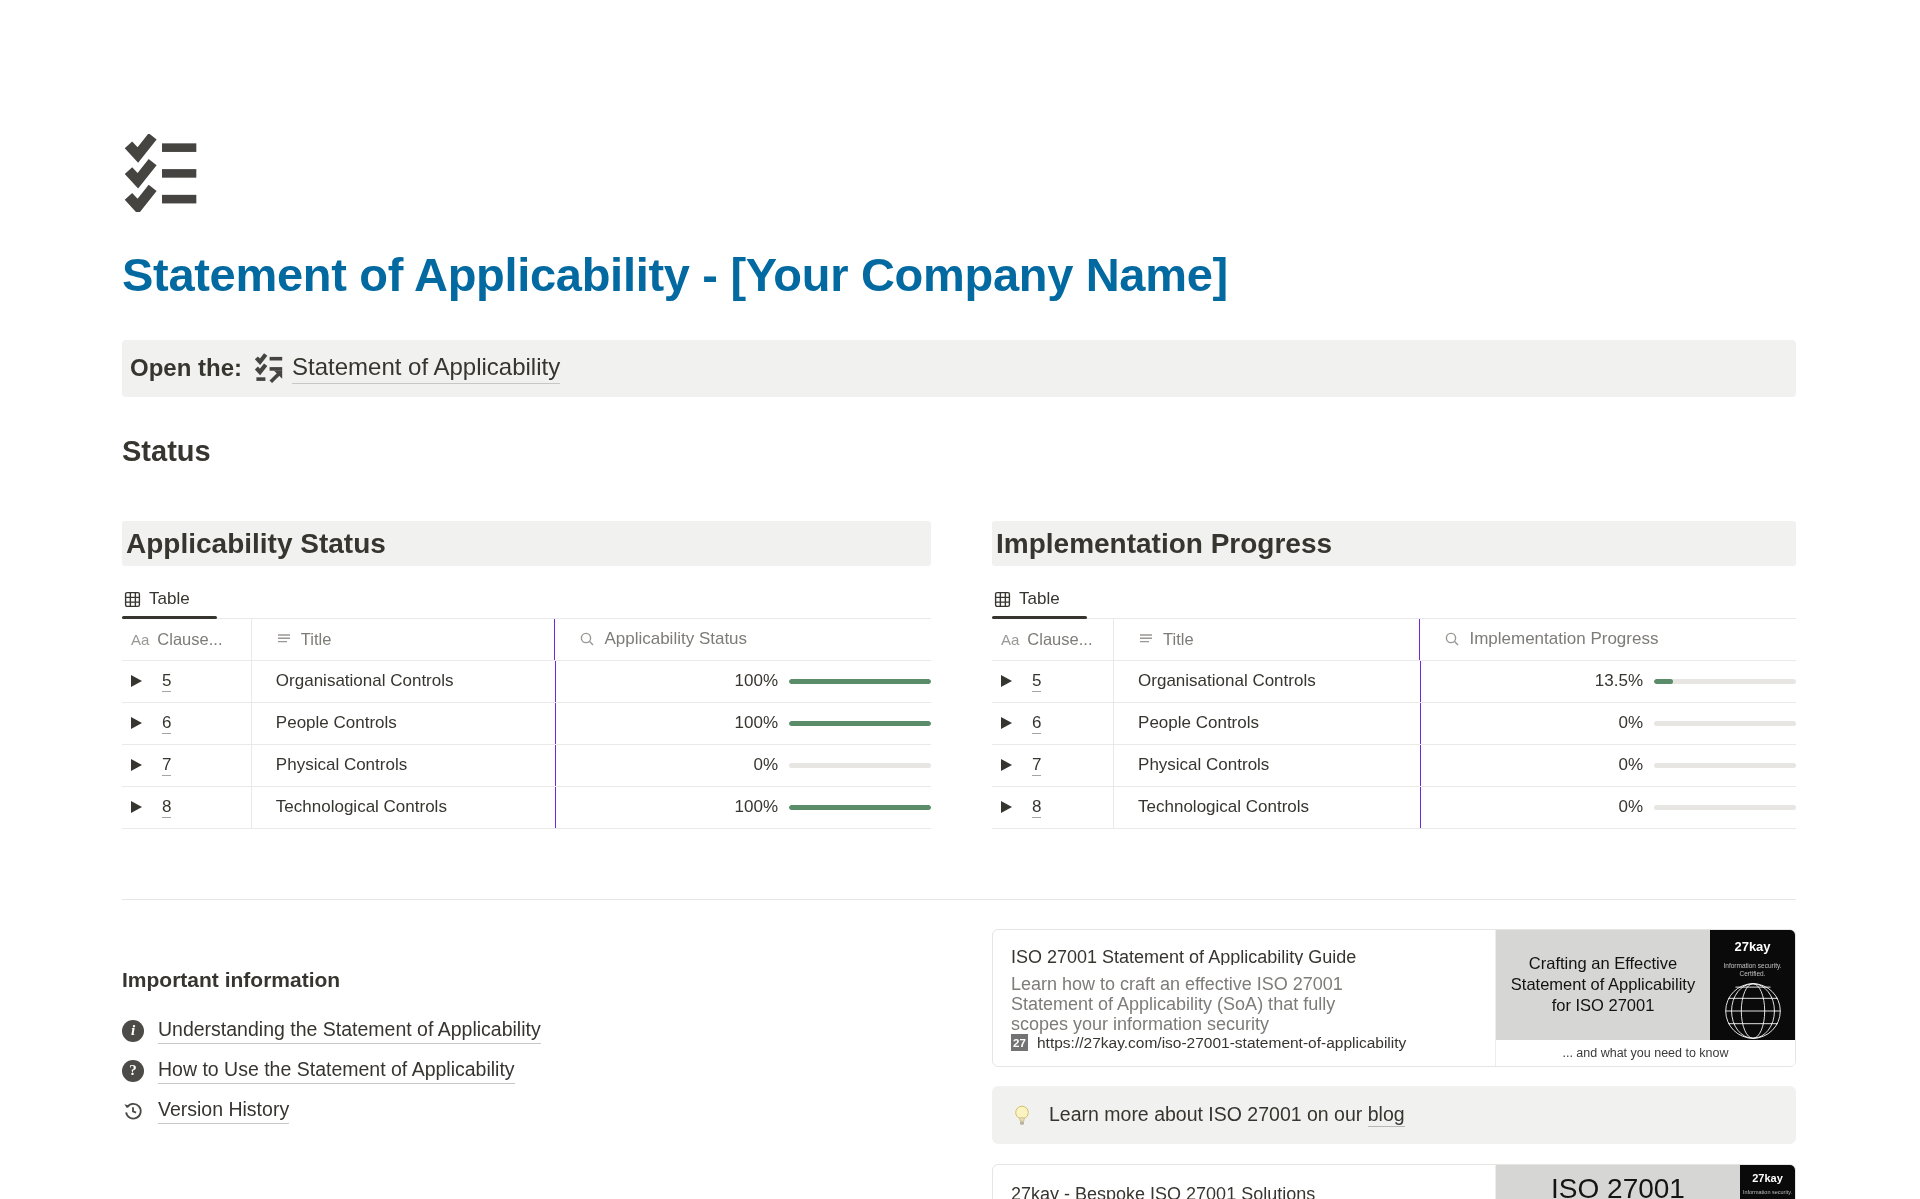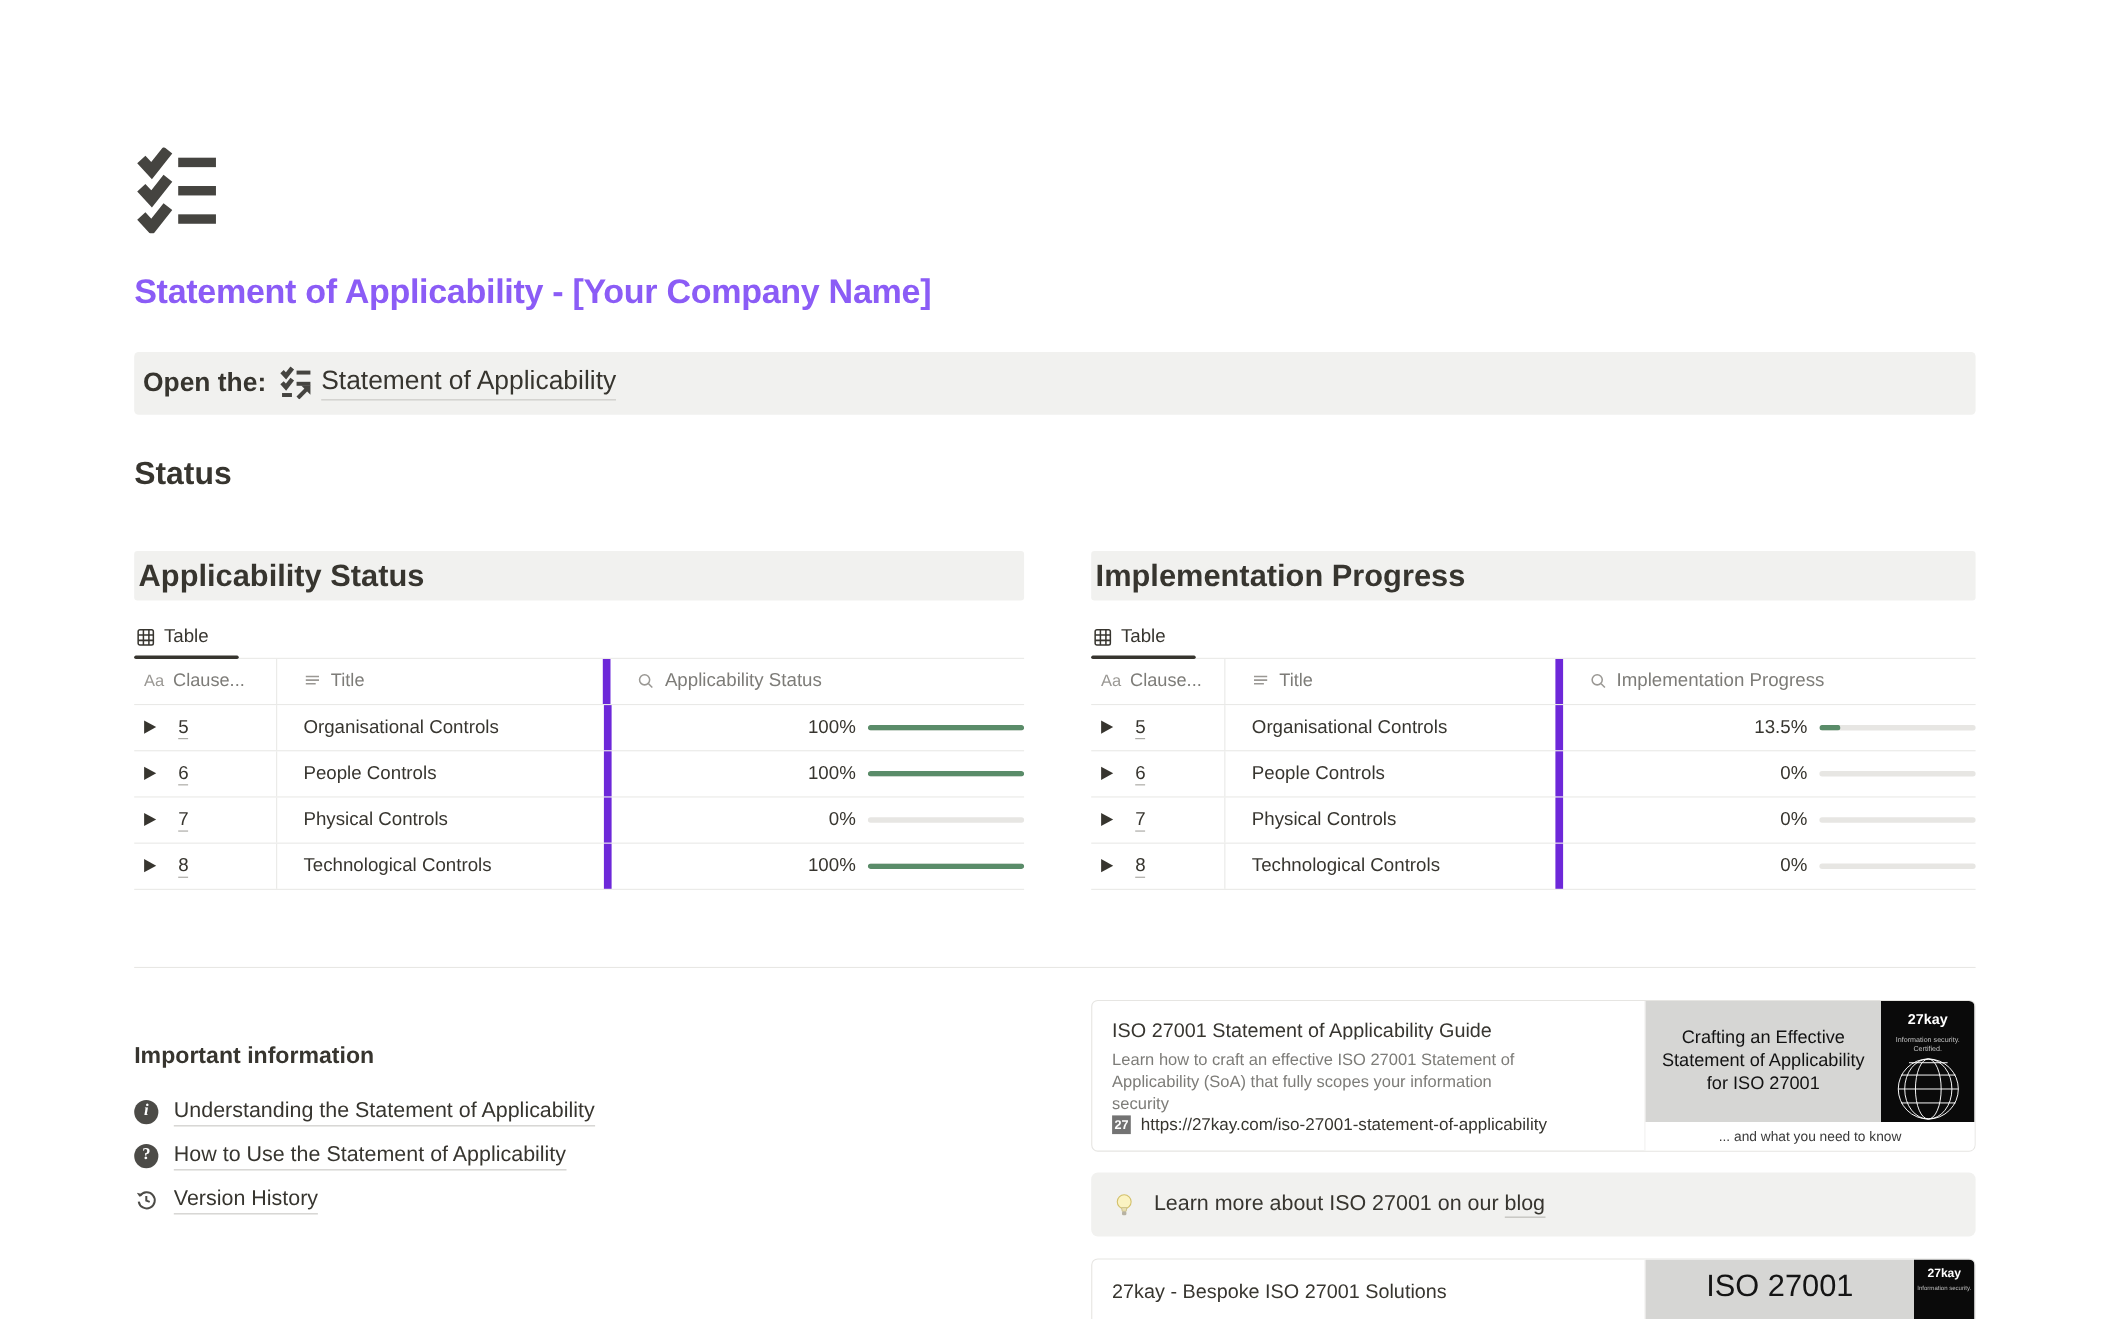--- a/index.html
+++ b/index.html
@@ -8,21 +8,21 @@
     position:relative; width:1920px; height:1199px; overflow:hidden;
     background:#ffffff; color:#37352f;
     font-family:"Liberation Sans","DejaVu Sans",sans-serif;
   }
   .content { width:1674px; margin-left:122px; }
 
   
   .page-icon { margin-top:134px; width:80px; height:78px; cursor:pointer; }
 
   
-  .page-title { margin-top:34px; font-size:31px; font-weight:bold; letter-spacing:-0.3px; line-height:1.25; color:#8b5cf6; }
+  .page-title { margin-top:34px; font-size:47px; font-weight:bold; letter-spacing:-0.3px; line-height:1.25; color:#0369a1; }
 
   
   .open-callout { margin-top:35px; height:57px; background:#f1f1ef; border-radius:4px; display:flex; align-items:center; padding-left:8px; }
   .open-callout .prefix { font-size:24px; font-weight:bold; }
   .mention-icon { width:30px; height:30px; margin:0 8px 0 12px; }
   .open-callout .page-link { font-size:24px; font-weight:500; color:#37352f; border-bottom:1.5px solid #c8c7c3; padding-bottom:2px; cursor:pointer; }
 
   h2.sec { margin-top:36px; font-size:29px; font-weight:bold; line-height:36px; }
 
   
@@ -35,21 +35,21 @@
 
   .tabbar { margin-top:13px; height:40px; border-bottom:1px solid #e9e9e7; position:relative; display:flex; }
   .tab { display:inline-flex; align-items:center; gap:8px; font-size:17px; font-weight:500; color:#37352f; padding:2px 4px 0 2px; cursor:pointer; }
   .tab-indicator { position:absolute; left:0; bottom:-1.5px; height:3px; width:95px; background:#37352f; border-radius:2px; }
   .grid-icon { width:17px; height:17px; }
 
   .trow { display:flex; height:42px; border-bottom:1px solid #e9e9e7; align-items:stretch;gap:10px; }
   .thead { color:#7d7c78; font-size:16.5px; }
   .cell { display:flex; align-items:center; }
   .c-clause { padding-left:9px; border-right:1px solid #e9e9e7; }
-  .c-title  { padding-left:14px; border-right:7px solid #6d28d9; font-size:17px; }
+  .c-title  { padding-left:14px; border-right:1px solid #6d28d9; font-size:17px; }
   .c-val    { justify-content:flex-end; font-size:17px; }
   .t1 .c-clause { width:133px; } .t1 .c-title { width:301px; } .t1 .c-val { width:375px; }
   .t2 .c-clause { width:125px; } .t2 .c-title { width:304px; } .t2 .c-val { width:375px; }
   .thead .c-title { font-size:16.5px; }
   .prop-ic { margin-right:9px; color:#9a9894; flex:0 0 auto; display:inline-flex; }
   .aa { font-size:15px; color:#9a9894; margin-right:8px; letter-spacing:0; }
   .toggle { width:0; height:0; border-left:11px solid #37352f; border-top:6.5px solid transparent; border-bottom:6.5px solid transparent; margin-right:20px; cursor:pointer; }
   .clause-num { font-size:17px; border-bottom:1px solid #a5a49f; line-height:20px; cursor:pointer; }
   .pct { margin-right:11px; }
   .bar { width:142px; height:5px; border-radius:3px; background:#e7e6e3; overflow:hidden; }
@@ -63,21 +63,21 @@
   .ilink { display:flex; align-items:center; height:26px; margin-bottom:14px; cursor:pointer; }
   .ilink .ic { width:22px; height:22px; margin-right:14px; flex:0 0 auto; }
   .circle-ic { width:22px; height:22px; border-radius:50%; background:#4c4b47; color:#fff; display:flex; align-items:center; justify-content:center; font-size:15px; font-weight:bold; font-family:"Liberation Serif","DejaVu Serif",serif; }
   .ilink .lbl { font-size:19.5px; font-weight:500; border-bottom:1.5px solid #c8c7c3; padding-bottom:2px; }
 
   
   .bm-card { display:flex; border:1px solid #e6e5e2; border-radius:6px; overflow:hidden; background:#fff; cursor:pointer; }
   .card1 { margin-top:29px; height:138px; }
   .bm-info { flex:1; padding:17px 14px 14px 18px; display:flex; flex-direction:column; }
   .bm-title { font-size:18px; color:#37352f; white-space:nowrap; overflow:hidden; }
-  .bm-desc { margin-top:9px; font-size:15px; line-height:20px; color:#7d7c78; width:375px; }
+  .bm-desc { margin-top:9px; font-size:18px; line-height:20px; color:#7d7c78; width:375px; }
   .bm-urlrow { margin-top:auto; display:flex; align-items:center; }
   .favicon { width:17px; height:17px; background:#737373; color:#fff; font-size:11.5px; font-weight:bold; display:flex; align-items:center; justify-content:center; margin-right:9px; }
   .bm-url { font-size:15.5px; color:#37352f; }
   .bm-preview { width:300px; flex:0 0 auto; display:flex; flex-direction:column; background:#fff; border-left:1px solid #eeedeb; }
   .pv-main { flex:1; display:flex; }
   .pv-gray { flex:1; background:#d6d6d4; display:flex; align-items:center; justify-content:center; text-align:center; padding:0 10px; }
   .pv-headline { font-size:16.5px; line-height:21px; color:#121212; }
   .pv-black { width:85px; background:#0a0a0a; color:#fff; position:relative; display:flex; flex-direction:column; align-items:center; overflow:hidden; }
   .pv-brand { font-size:13px; font-weight:bold; margin-top:9px; }
   .pv-sub { font-size:6.5px; color:#c2c2c2; margin-top:8px; text-align:center; line-height:8px; }

